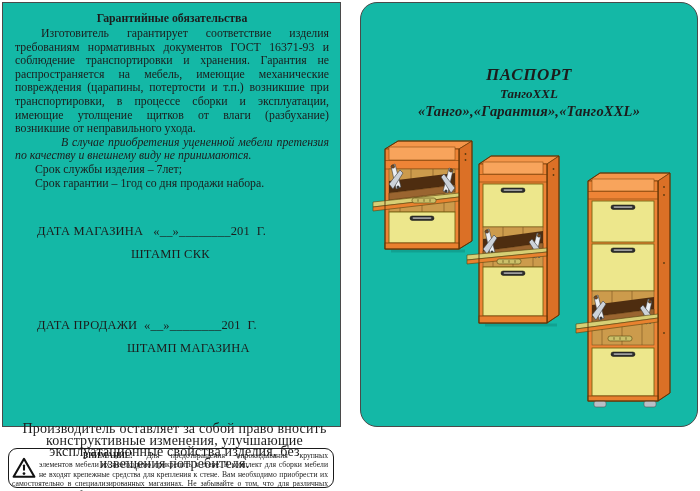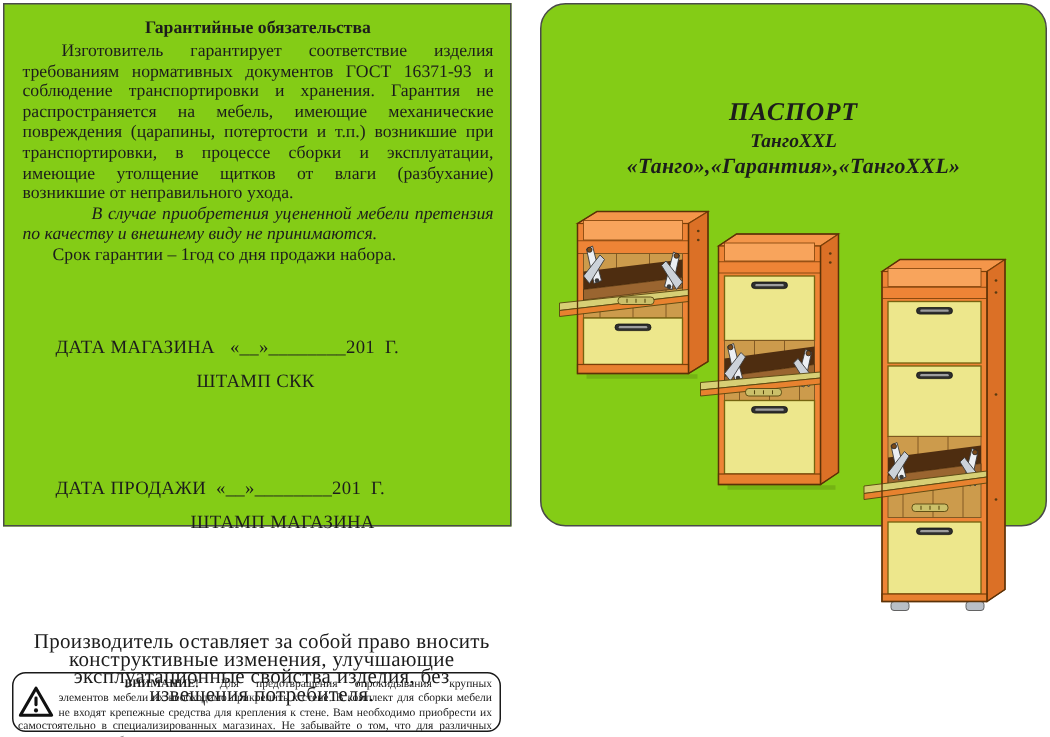--- a/index.html
+++ b/index.html
@@ -1,21 +1,21 @@
 <!DOCTYPE html>
 <html><head>
 <meta charset="utf-8">
 <style>
   html,body{margin:0;padding:0;}
   body{
     width:700px;height:491px;background:#ffffff;position:relative;overflow:hidden;
     font-family:"Liberation Serif","DejaVu Serif",serif;color:#1c1c1c;
   }
   .sheet{position:absolute;inset:0;}
-  .page{position:absolute;top:2px;height:349px;background:#84cc16;border:1px solid #4a4a4a;box-sizing:border-box;}
+  .page{position:absolute;top:2px;height:425px;background:#14b8a6;border:1px solid #4a4a4a;box-sizing:border-box;}
   .page.left{left:2px;width:339px;}
   .page.right{left:360px;width:338px;border-radius:17px;}
 
   
   .ltext{padding:6px 11px 0 12px;}
   .g-title{font-weight:bold;font-size:11.8px;text-align:center;margin:2px 0 1px 0;}
   .ltext p{margin:0;font-size:11.8px;line-height:13.6px;text-align:justify;}
   .p1{text-indent:26px;}
   .p2{text-indent:46px;font-style:italic;}
   .srok{text-indent:20px;text-align:left !important;}
@@ -59,20 +59,21 @@
 </head>
 <body>
 
 <div class="sheet">
 
   <div class="page left">
     <div class="ltext">
       <div class="g-title">Гарантийные обязательства</div>
       <p class="p1">Изготовитель гарантирует соответствие изделия требованиям нормативных документов ГОСТ 16371-93 и соблюдение транспортировки и хранения.  Гарантия не распространяется на мебель, имеющие механические повреждения (царапины, потертости и т.п.) возникшие при транспортировки, в процессе сборки и эксплуатации, имеющие утолщение щитков от влаги (разбухание) возникшие от неправильного ухода.</p>
       <p class="p2">В случае приобретения  уцененной  мебели претензия по качеству и внешнему виду не принимаются.</p>
+      <p class="srok">Срок службы изделия – 7лет;</p>
       <p class="srok">Срок гарантии – 1год со дня продажи набора.</p>
     </div>
 
     <div class="abs date1">ДАТА МАГАЗИНА   «__»________201  Г.</div>
     <div class="abs stamp1">ШТАМП СКК</div>
     <div class="abs date2">ДАТА ПРОДАЖИ  «__»________201  Г.</div>
     <div class="abs stamp2">ШТАМП МАГАЗИНА</div>
     <div class="abs note">Производитель оставляет за собой право вносить конструктивные изменения, улучшающие эксплуатационные свойства изделия, без извещения потребителя.</div>
 
     <div class="warnbox">

